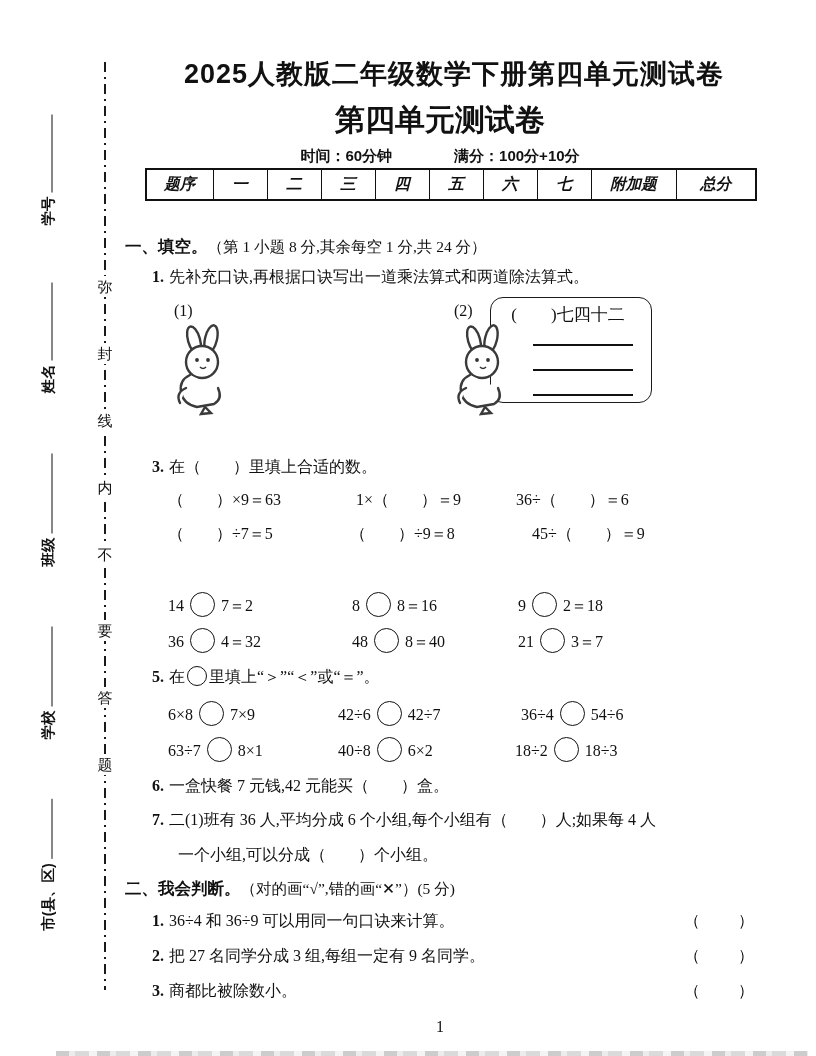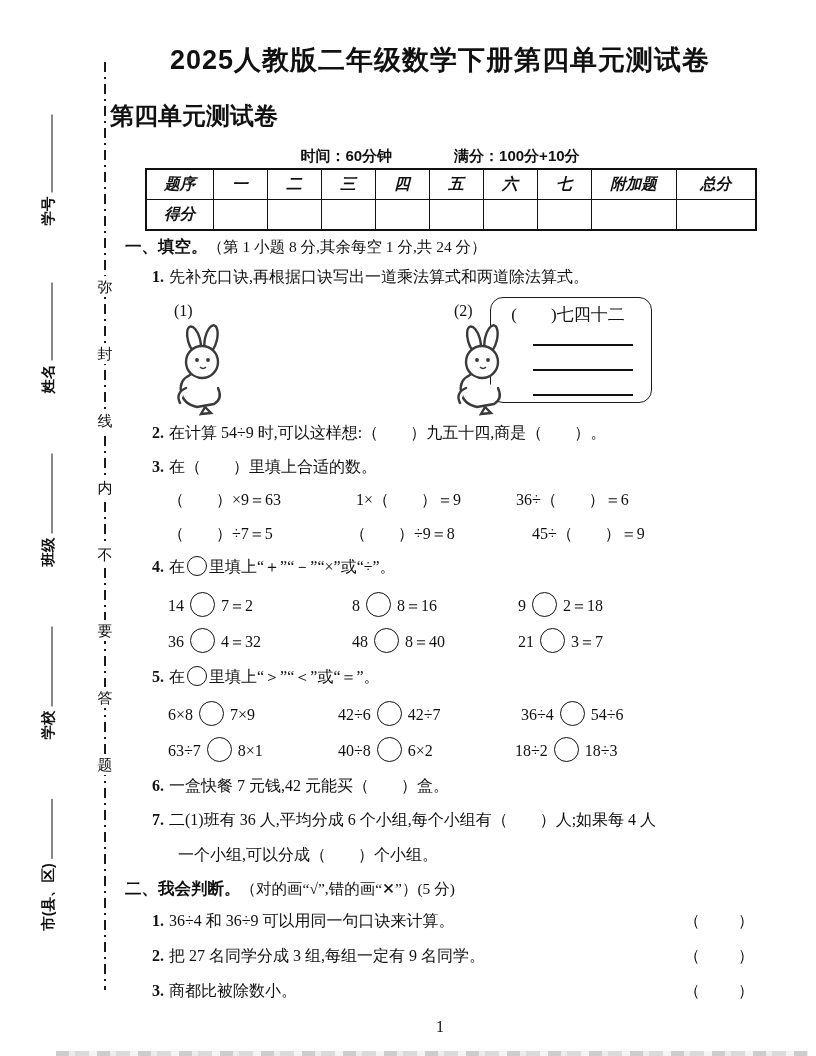--- a/index.html
+++ b/index.html
@@ -4,21 +4,21 @@
 <style>
   html,body{margin:0;padding:0;background:#fff;}
   .paper{position:relative;width:816px;height:1056px;background:#ffffff;color:#111;
          font-family:"Liberation Serif","DejaVu Serif",serif;font-size:16px;overflow:hidden;}
   .abs{position:absolute;white-space:nowrap;}
   .sans{font-family:"Liberation Sans","DejaVu Sans",sans-serif;}
   .b{font-weight:bold;}
 
   
   .title{left:110px;width:660px;top:42px;text-align:center;font-size:27px;letter-spacing:1px;}
-  .subtitle{left:110px;width:660px;top:100px;font-size:24px;}
+  .subtitle{left:110px;width:660px;top:100px;text-align:center;font-size:30px;}
   .inforow{left:110px;width:660px;top:147px;display:flex;justify-content:center;gap:62px;font-size:15px;}
 
   
   table.score{position:absolute;left:145px;top:168px;width:610px;border-collapse:collapse;table-layout:fixed;}
   table.score td{border:1.6px solid #111;height:29px;text-align:center;
        font-family:"Liberation Sans","DejaVu Sans",sans-serif;font-weight:bold;font-size:15.5px;padding:0;}
   table.score{border:2.5px solid #111;font-style:italic;}
 
   
   .seal-line{position:absolute;left:104px;top:62px;width:2px;height:928px;
@@ -72,21 +72,21 @@
   <div class="side-field" style="top:510px">
     <span>班级</span><span class="blank" style="width:80px"></span>
   </div>
   <div class="side-field" style="top:683px">
     <span>学校</span><span class="blank" style="width:80px"></span>
   </div>
   <div class="side-field" style="top:865px">
     <span>市(县、区)</span><span class="blank" style="width:60px"></span>
   </div>
 
-  <h1 class="abs title sans b" style="margin:0">2025人教版二年级数学下册第四单元测试卷</h1>
+  <h1 class="abs title sans b" style="margin:14px">2025人教版二年级数学下册第四单元测试卷</h1>
   <h2 class="abs subtitle sans b" style="margin:0">第四单元测试卷</h2>
   <div class="abs inforow sans b">
     <span>时间：60分钟</span>
     <span>满分：100分+10分</span>
   </div>
 
   <table class="score">
     <colgroup>
       <col style="width:67px">
         <col style="width:54px">
@@ -105,32 +105,20 @@
       <td>一</td>
       <td>二</td>
       <td>三</td>
       <td>四</td>
       <td>五</td>
       <td>六</td>
       <td>七</td>
       <td>附加题</td>
       <td>总分</td>
     </tr>
-    <tr>
-      <td>得分</td>
-      <td></td>
-          <td></td>
-      <td></td>
-          <td></td>
-      <td></td>
-          <td></td>
-      <td></td>
-          <td></td>
-      <td></td>
-    </tr>
   </tbody>
     </table>
 
   <div class="abs" style="left:125px;top:236px">
     <span class="sec-h">一、填空。</span><span class="sec-note">（第 1 小题 8 分,其余每空 1 分,共 24 分）</span>
   </div>
 
   <div class="abs" style="left:152px;top:267px">
     <span class="qnum">1.</span><span>先补充口诀,再根据口诀写出一道乘法算式和两道除法算式。</span>
   </div>
@@ -168,37 +156,31 @@
       <path d="M15 64 Q4 69 9 79"></path>
       <path d="M34 83 L30 90 L40 89 Z"></path>
     </g>
     <g fill="#333">
       <circle cx="26" cy="36" r="1.9"></circle>
         <circle cx="37" cy="36" r="1.9"></circle>
     </g>
     <path d="M29 43 Q32 46 35 43" stroke="#333" fill="none" stroke-width="1.6"></path>
   </svg>
 
-  <div class="abs" style="left:152px;top:423px">
-    <span class="qnum">2.</span><span>在计算 54÷9 时,可以这样想:（　　）九五十四,商是（　　）。</span>
-  </div>
 
   <div class="abs" style="left:152px;top:457px">
     <span class="qnum">3.</span><span>在（　　）里填上合适的数。</span>
   </div>
   <span class="abs" style="left:168px;top:490px">（　　）×9＝63</span>
   <span class="abs" style="left:356px;top:490px">1×（　　）＝9</span>
   <span class="abs" style="left:516px;top:490px">36÷（　　）＝6</span>
   <span class="abs" style="left:168px;top:524px">（　　）÷7＝5</span>
   <span class="abs" style="left:350px;top:524px">（　　）÷9＝8</span>
   <span class="abs" style="left:532px;top:524px">45÷（　　）＝9</span>
 
-  <div class="abs" style="left:152px;top:556px">
-    <span class="qnum">4.</span><span>在</span><span class="circ small"></span><span>里填上“＋”“－”“×”或“÷”。</span>
-  </div>
   <span class="abs" style="left:168px;top:592px"><span>14</span><span class="circ"></span><span>7＝2</span></span>
   <span class="abs" style="left:352px;top:592px"><span>8</span><span class="circ"></span><span>8＝16</span></span>
   <span class="abs" style="left:518px;top:592px"><span>9</span><span class="circ"></span><span>2＝18</span></span>
   <span class="abs" style="left:168px;top:628px"><span>36</span><span class="circ"></span><span>4＝32</span></span>
   <span class="abs" style="left:352px;top:628px"><span>48</span><span class="circ"></span><span>8＝40</span></span>
   <span class="abs" style="left:518px;top:628px"><span>21</span><span class="circ"></span><span>3＝7</span></span>
 
   <div class="abs" style="left:152px;top:666px">
     <span class="qnum">5.</span><span>在</span><span class="circ small"></span><span>里填上“＞”“＜”或“＝”。</span>
   </div>

